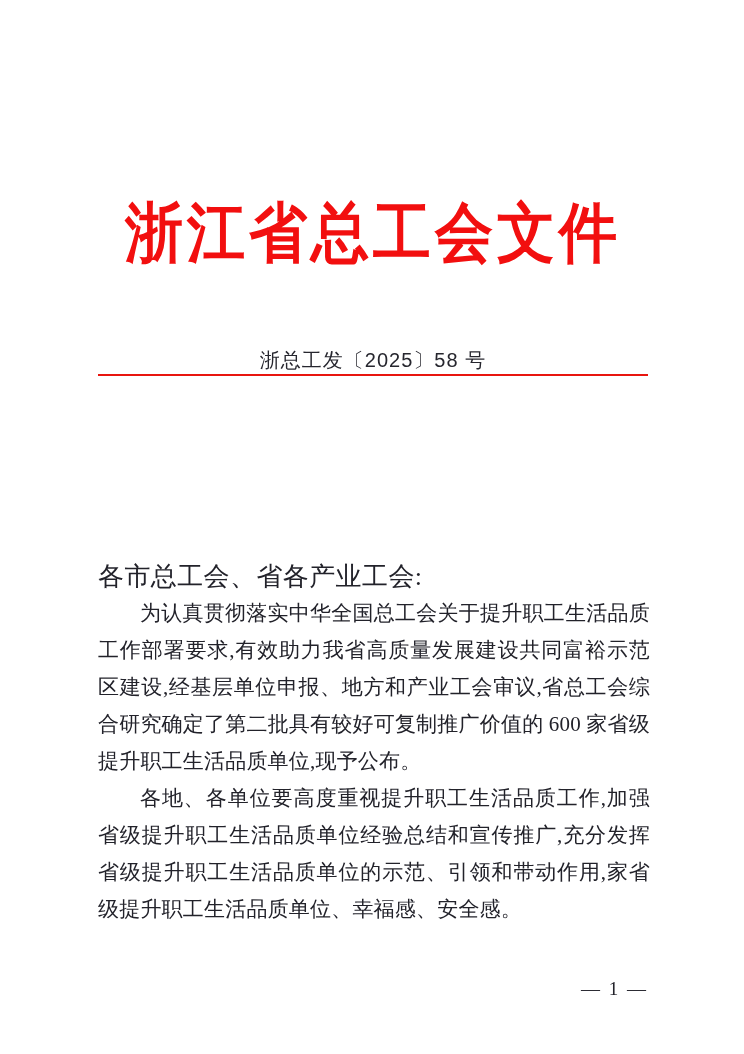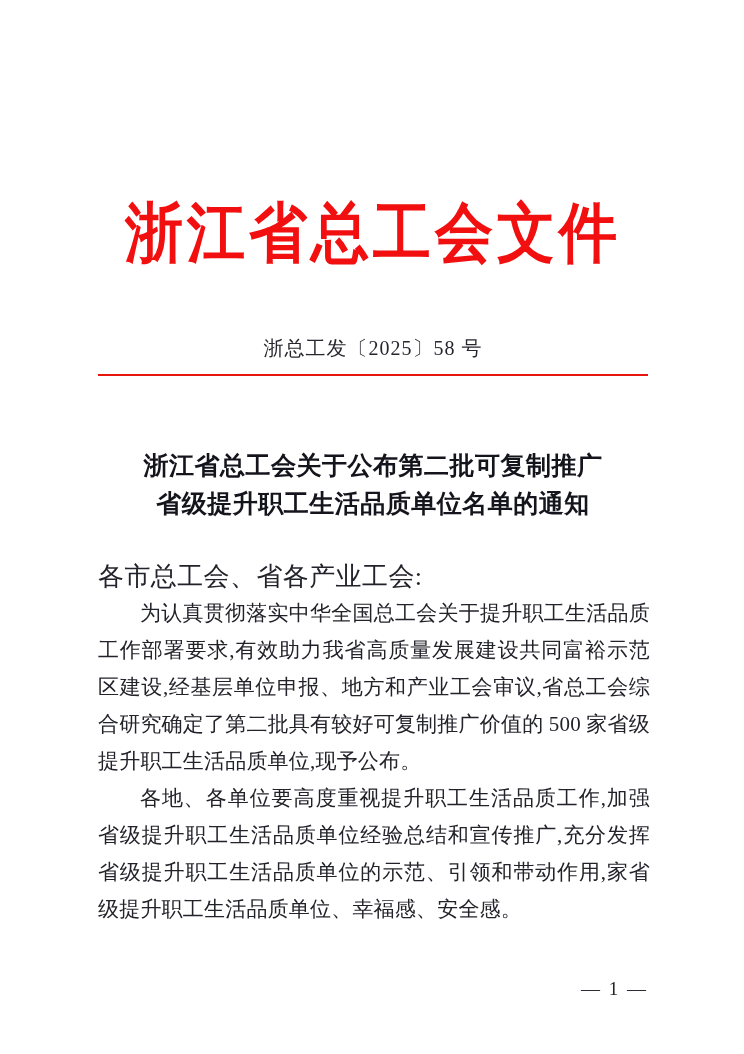--- a/index.html
+++ b/index.html
@@ -41,28 +41,28 @@
     letter-spacing: 4px;
     white-space: nowrap;
     transform: scaleY(1.12);
     transform-origin: center top;
   }
 
   
   .doc-number {
     position: absolute;
     left: 98px;
-    top: 334px;
+    top: 346px;
     width: 550px;
     text-align: center;
     font-size: 20px;
     line-height: 1.4;
     color: #26262e;
     letter-spacing: 1px;
-    font-family: Liberation Serif, serif;
+    font-family: Liberation Sans, sans-serif;
   }
 
   
   .red-rule {
     position: absolute;
     left: 98px;
     top: 374px;
     width: 550px;
     height: 2px;
     background: #e8150f;
@@ -130,26 +130,22 @@
 <div class="page">
 
   <div class="masthead">
     <div class="masthead-title">浙江省总工会文件</div>
   </div>
 
   <div class="doc-number">浙总工发〔2025〕58 号</div>
 
   <div class="red-rule"></div>
 
-  <div class="subject">
-    <span class="subject-line">浙江省总工会关于公布第二批可复制推广</span>
-    <span class="subject-line">省级提升职工生活品质单位名单的通知</span>
-  </div>
 
   <div class="body-block">
     <div class="salutation">各市总工会、省各产业工会:</div>
-    <p class="para">为认真贯彻落实中华全国总工会关于提升职工生活品质工作部署要求,有效助力我省高质量发展建设共同富裕示范区建设,经基层单位申报、地方和产业工会审议,省总工会综合研究确定了第二批具有较好可复制推广价值的 500 家省级提升职工生活品质单位,现予公布。</p>
+    <p class="para">为认真贯彻落实中华全国总工会关于提升职工生活品质工作部署要求,有效助力我省高质量发展建设共同富裕示范区建设,经基层单位申报、地方和产业工会审议,省总工会综合研究确定了第二批具有较好可复制推广价值的 600 家省级提升职工生活品质单位,现予公布。</p>
     <p class="para">各地、各单位要高度重视提升职工生活品质工作,加强省级提升职工生活品质单位经验总结和宣传推广,充分发挥省级提升职工生活品质单位的示范、引领和带动作用,家省级提升职工生活品质单位、幸福感、安全感。</p>
   </div>
 
   <div class="page-footer">— 1 —</div>
 
 </div>
 
 </body></html>

